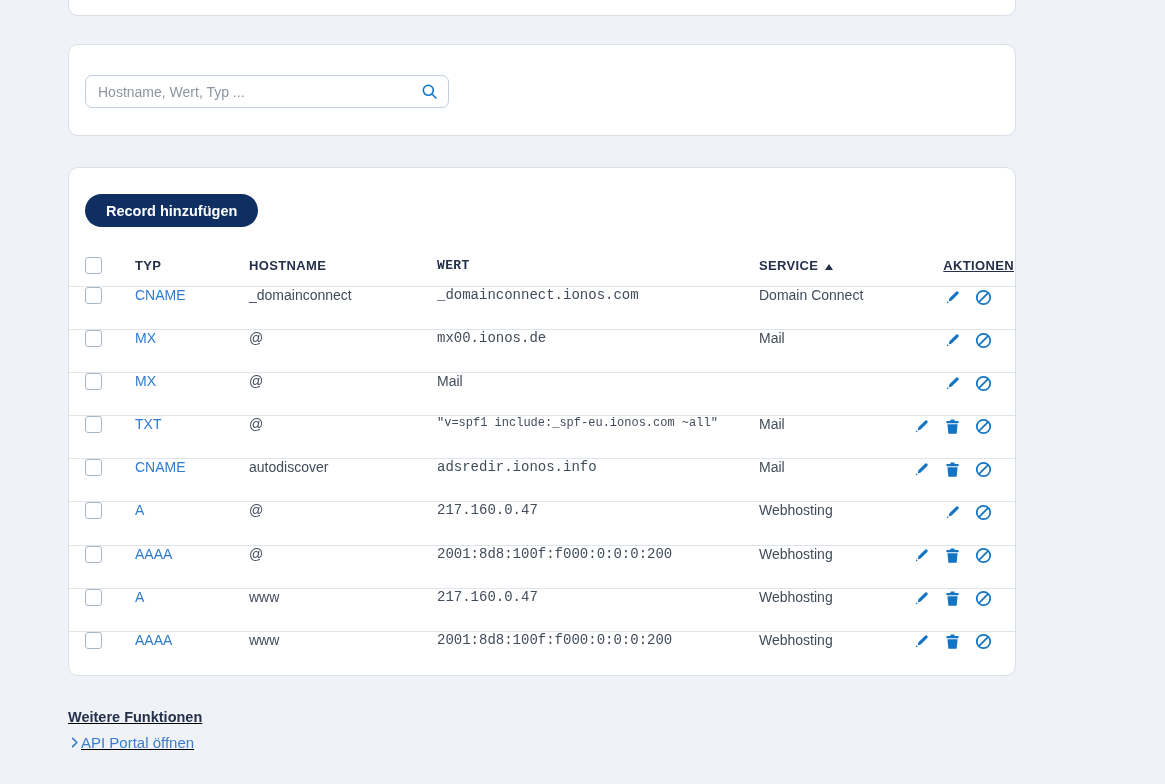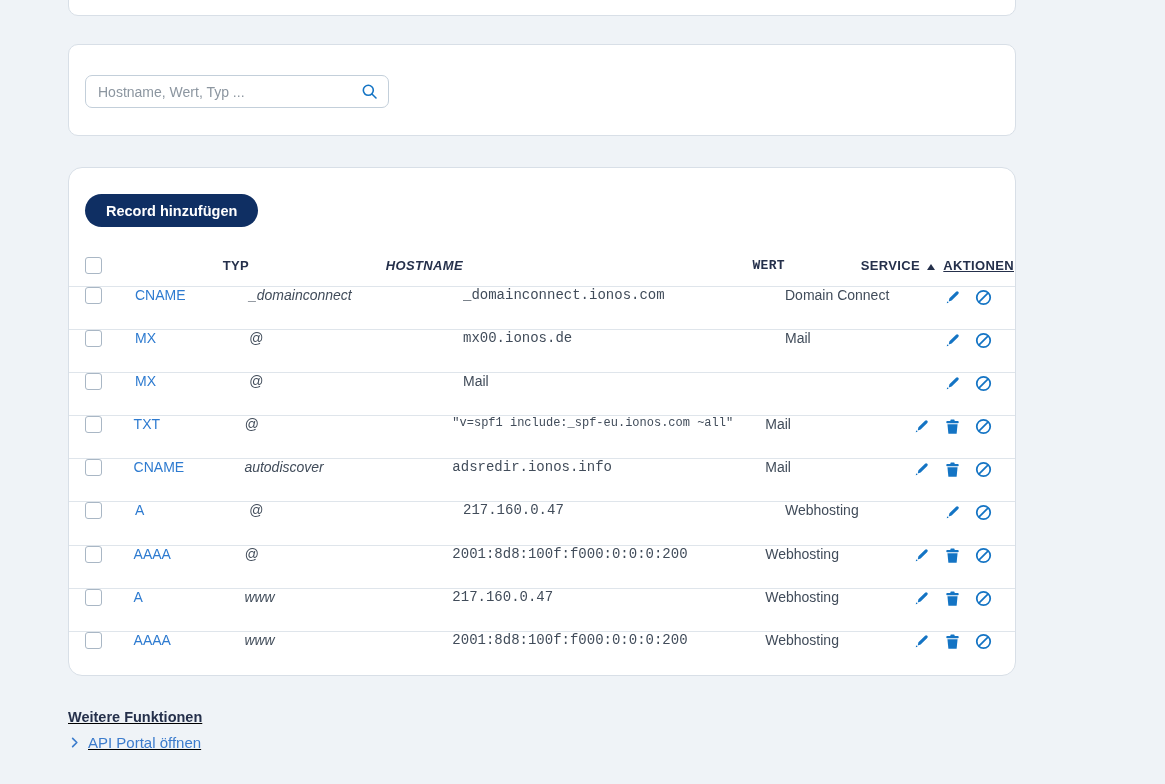--- a/index.html
+++ b/index.html
@@ -11,24 +11,24 @@
     overflow:hidden;
   }
   .card {
     position:absolute;
     background:#ffffff;
     border:1px solid #d8dfe7;
     border-radius:10px;
   }
   #top-card   { left:68px; top:-42px; width:948px; height:58px; }
   #search-card{ left:68px; top:44px;  width:948px; height:92px; }
-  #main-card  { left:68px; top:167px; width:948px; height:509px; overflow:hidden;border-radius:14px; }
+  #main-card  { left:68px; top:167px; width:948px; height:509px; overflow:hidden; }
 
   
-  .search-wrap { position:absolute; left:16px; top:30px; width:304px; height:33px; }
+  .search-wrap { position:absolute; left:16px; top:30px; width:364px; height:33px; }
   .search-input {
     width:100%; height:100%;
     border:1px solid #c3cfda; border-radius:7px;
     padding:0 40px 0 12px;
     font-family:"Liberation Sans", sans-serif;
     font-size:14px; color:#414c5a; outline:none; background:#fff;
   }
   .search-input::placeholder { color:#8c96a0; }
   .search-icon {
     position:absolute; right:10px; top:7px;
@@ -55,27 +55,27 @@
   }
   .trow {
     display:flex; align-items:flex-start; height:43.1px;
     border-bottom:1px solid #dfe5eb;
     font-size:14px; color:#414c5a;
   }
   .trow:last-child { border-bottom:none; }
 
   .c-check   { width:66px;  padding-left:16px; display:flex; align-items:center; }
   .c-type    { width:114px; }
-  .c-host    { width:214px;font-style:italic; }
+  .c-host    { width:188px; }
   .c-value   { width:322px;font-family:Liberation Mono, monospace; }
   .c-service { width:150px; }
   .c-actions { flex:1; display:flex; justify-content:flex-end; align-items:center;
                gap:11px; padding-right:22px; }
   .thead .c-actions { padding-right:1px;text-decoration:underline; }
-  .thead .hcell { cursor:pointer;text-align:right; }
+  .thead .hcell { cursor:pointer; }
 
   .checkbox {
     display:block; width:17px; height:17px;
     border:1px solid #a9b7c5; border-radius:3px;
     background:#fff; cursor:pointer;
   }
   .type-link { color:#2e7bd0; text-decoration:none; cursor:pointer; }
   .c-value.small { font-size:12px; }
 
   .sort-arrow {
@@ -90,21 +90,21 @@
     border:none; background:none; color:#1474c4;
     display:flex; align-items:center; justify-content:center;
     cursor:pointer;
   }
   .iconbtn svg { width:19px; height:19px; }
 
   
   .footer { position:absolute; left:68px; top:709px;text-decoration:underline; }
   .footer-heading { font-size:14.5px; font-weight:bold; color:#25304b; margin-bottom:9px; }
   .api-link {
-    display:flex; align-items:center; gap:7px;
+    display:flex; align-items:center; 
     color:#3c7ccd; font-size:15px; text-decoration:none; cursor:pointer;
   }
   .api-link svg { width:13px; height:13px; }
 </style>
 </head>
 <body>
 
 <div class="card" id="top-card"></div>
 
 <div class="card" id="search-card">

